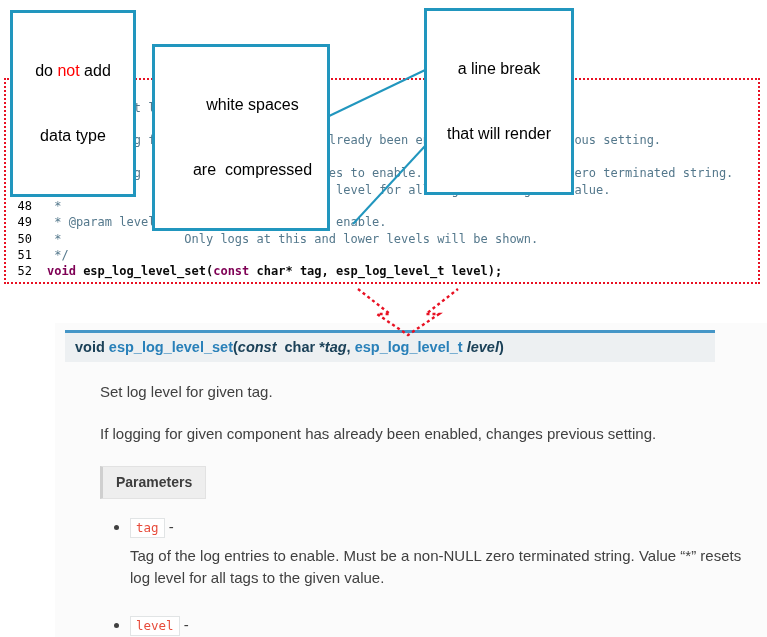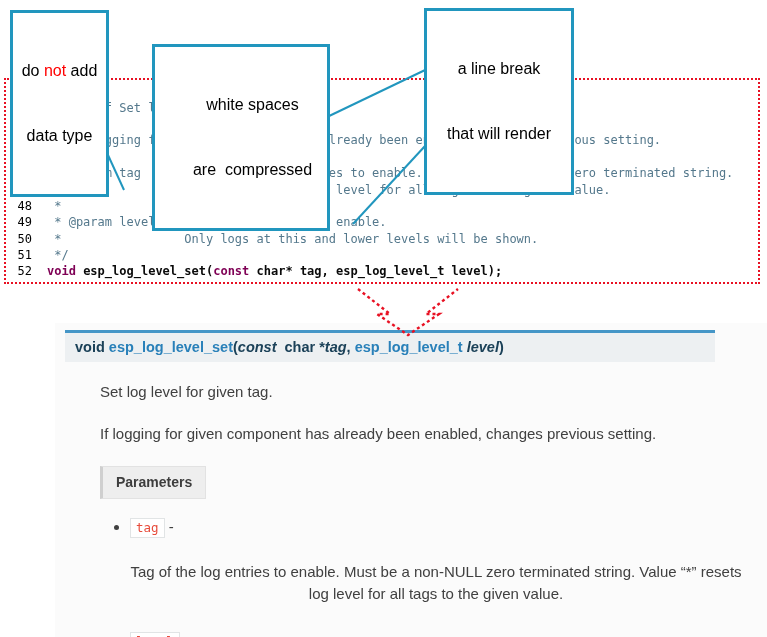--- a/index.html
+++ b/index.html
@@ -55,21 +55,21 @@
     border:1px solid #e2e2e2; border-left:3px solid #cfcfcf;
     padding:5px 13px; font-weight:bold; color:#3d3d3d; font-size:14px;
   }
   .dbody ul { margin:17px 0 0 0; padding-left:30px; }
   .dbody li { margin-top:0; }
   .dbody li + li { margin-top:24px; }
   .lit {
     font-family:"DejaVu Sans Mono","Liberation Mono",monospace; font-size:12.5px;
     color:#e74c3c; background:#ffffff; border:1px solid #e1e4e5; padding:1px 5px 2px;
   }
-  .pdesc { margin-top:22px; max-width:642px;text-align:center; }
+  .pdesc { margin-top:6px; max-width:642px; }
 </style>
 </head>
 <body>
 
 <div class="stage">
 
   <div class="codeblock">
     <div class="crow">
       <span class="lnum">41</span>
       <span class="fold">⊖</span>
@@ -133,21 +133,21 @@
   </div>
 
   <svg class="overlay" width="767" height="637" viewBox="0 0 767 637">
     <line x1="70" y1="72" x2="124" y2="190" stroke="#2196be" stroke-width="2"></line>
     <line x1="237" y1="98" x2="203" y2="206" stroke="#2196be" stroke-width="2"></line>
     <line x1="446" y1="60" x2="302" y2="129" stroke="#2196be" stroke-width="2"></line>
     <line x1="449" y1="120" x2="353" y2="224" stroke="#2196be" stroke-width="2"></line>
     <path d="M 358 289 L 390 314 L 377 314 L 408 335 L 439 314 L 426 314 L 458 289" fill="none" stroke="#e81123" stroke-width="2.4" stroke-dasharray="3 3"></path>
   </svg>
 
-  <div class="callout" style="left:10px; top:10px; width:99px;">
+  <div class="callout" style="left:10px; top:10px; width:126px;">
     <div><span>do </span><span class="red">not</span><span> add</span></div>
     <div>data type</div>
   </div>
 
   <div class="callout" style="left:152px; top:44px; width:178px;padding-left:28px;">
     <div>white spaces</div>
     <div>are  compressed</div>
   </div>
 
   <div class="callout" style="left:424px; top:8px; width:150px;">

